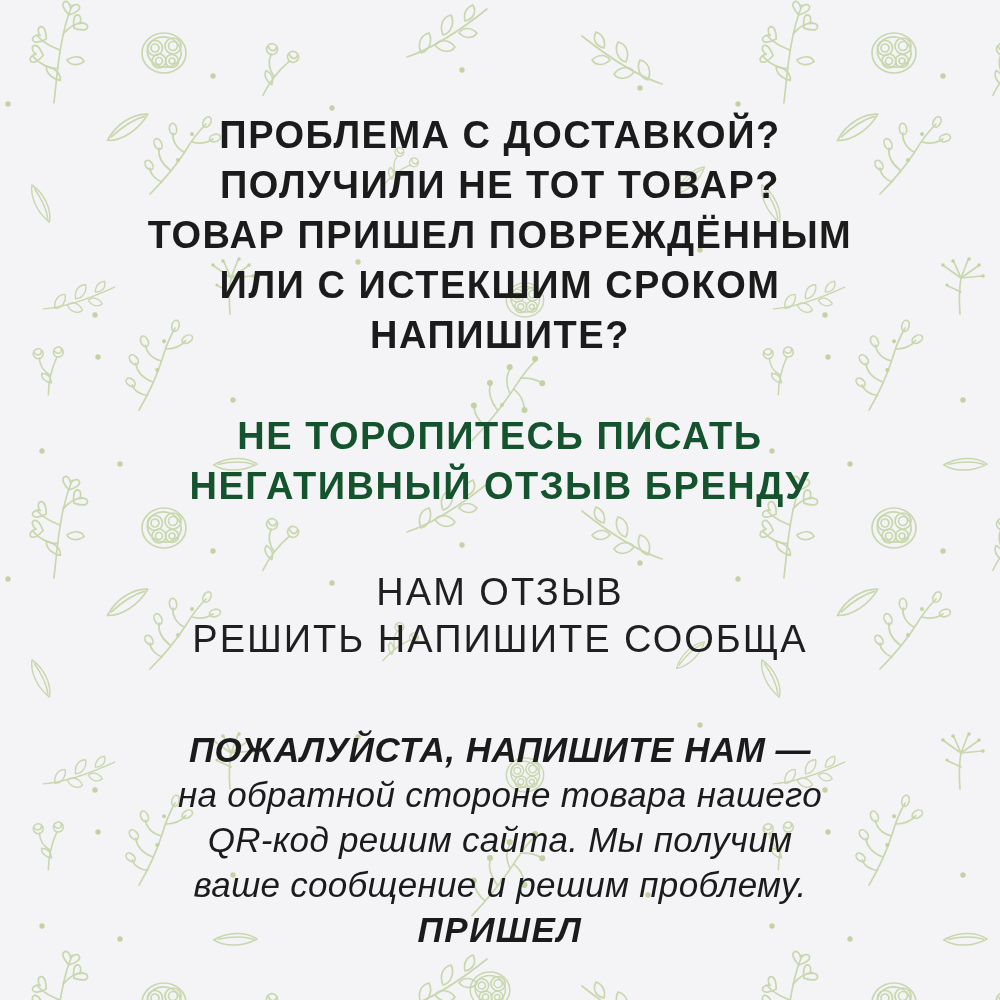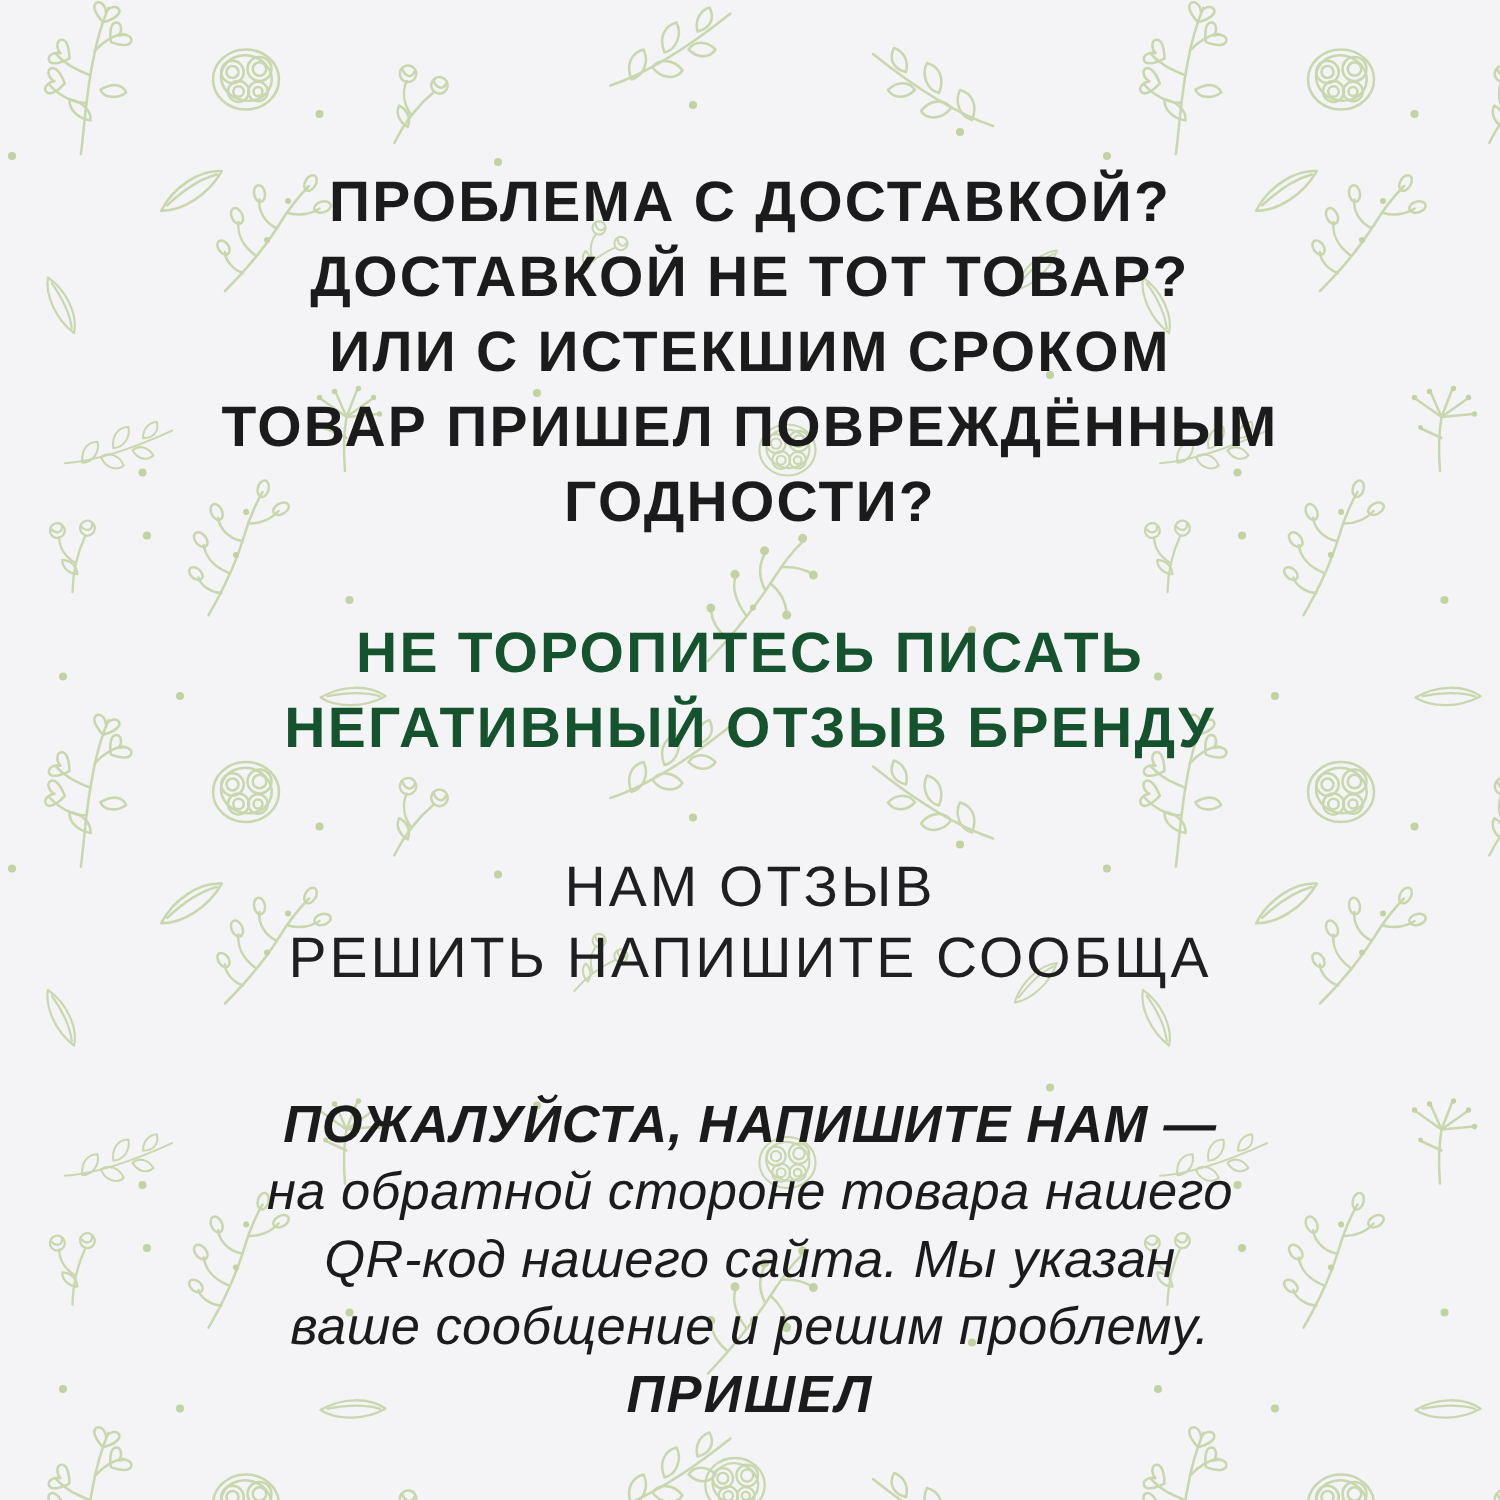--- a/index.html
+++ b/index.html
@@ -181,38 +181,38 @@
     <use href="#tile" x="730" y="475"></use>
     <use href="#tile" x="0" y="950"></use>
     <use href="#tile" x="730" y="950"></use>
     <use href="#m-spiral" transform="translate(490,990) scale(0.9)"></use>
   </svg>
 
   <div class="content">
 
     <h1 class="block headline">
       <span class="line">ПРОБЛЕМА С ДОСТАВКОЙ?</span>
-      <span class="line">ДОСТАВКОЙ НЕ ТОТ ТОВАР?</span>
+      <span class="line">ПОЛУЧИЛИ НЕ ТОТ ТОВАР?</span>
+      <span class="line">ТОВАР ПРИШЕЛ ПОВРЕЖДЁННЫМ</span>
       <span class="line">ИЛИ С ИСТЕКШИМ СРОКОМ</span>
-      <span class="line">ТОВАР ПРИШЕЛ ПОВРЕЖДЁННЫМ</span>
-      <span class="line">ГОДНОСТИ?</span>
+      <span class="line">НАПИШИТЕ?</span>
     </h1>
 
     <h2 class="block alert">
       <span class="line">НЕ ТОРОПИТЕСЬ ПИСАТЬ</span>
       <span class="line">НЕГАТИВНЫЙ ОТЗЫВ БРЕНДУ</span>
     </h2>
 
     <p class="block sub">
       <span class="line">НАМ ОТЗЫВ</span>
       <span class="line">РЕШИТЬ НАПИШИТЕ СООБЩА</span>
     </p>
 
     <p class="block note">
       <span class="line lead">ПОЖАЛУЙСТА, НАПИШИТЕ НАМ —</span>
       <span class="line">на обратной стороне товара нашего</span>
-      <span class="line">QR-код нашего сайта. Мы указан</span>
+      <span class="line">QR-код решим сайта. Мы получим</span>
       <span class="line">ваше сообщение и решим проблему.</span>
       <span class="line closing">ПРИШЕЛ</span>
     </p>
 
   </div>
 </div>
 
 </body></html>

